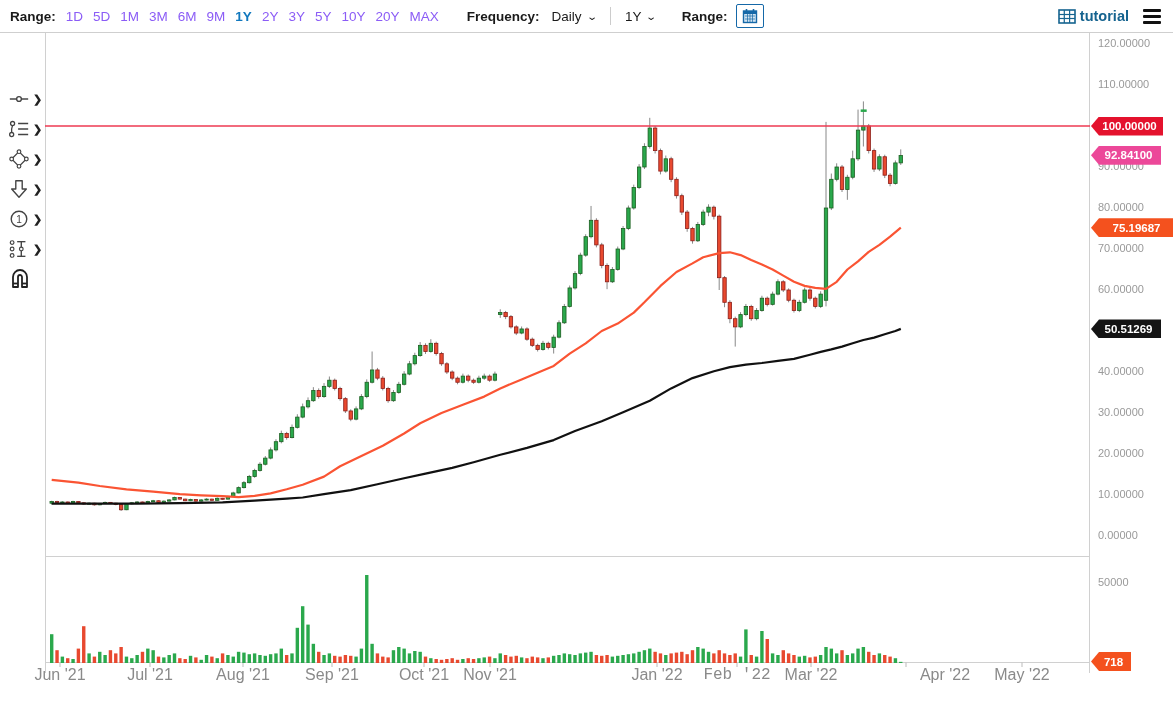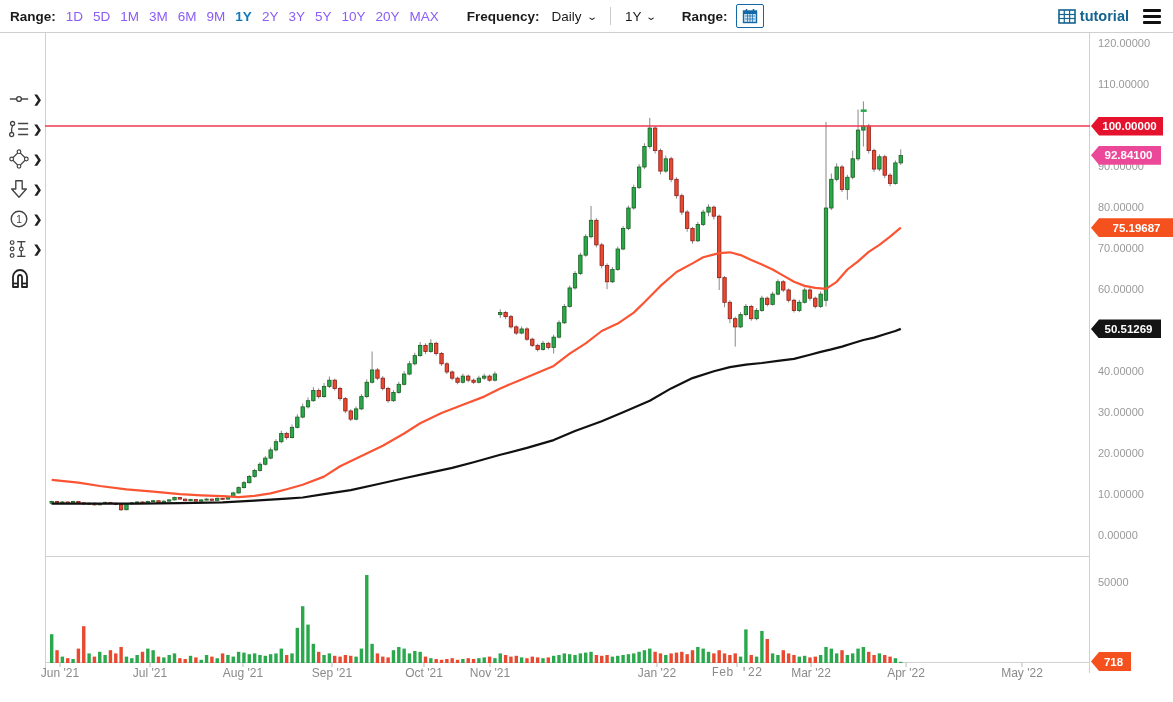--- a/index.html
+++ b/index.html
@@ -37,21 +37,21 @@
 
   
   .y-axis { position:absolute; left:1090px; top:33px; width:83px; bottom:0; background:#fff; }
   .ytick { position:absolute; left:8px; font-size:11px; color:#999; white-space:nowrap; }
   .badge { position:absolute; left:1px; height:19px; color:#fff; font-size:11.5px; font-weight:bold;
     display:flex; align-items:center; justify-content:center; padding-left:9px; padding-right:4px;
     clip-path:polygon(8px 0, 100% 0, 100% 100%, 8px 100%, 0 50%); z-index:5; }
 
   
   .x-axis { position:absolute; left:45px; top:666px; width:1045px; height:20px; }
-  .xtick { position:absolute; transform:translateX(-50%); font-size:12px; color:#8a8a8a; white-space:nowrap; }
+  .xtick { position:absolute; transform:translateX(-50%); font-size:16px; color:#8a8a8a; white-space:nowrap; }
 </style>
 </head>
 <body>
 
 <div class="header">
   <span class="hdr-label">Range:</span>
   <span class="ranges" id="ranges">
       <span class="range-item">1D</span>
       <span class="range-item">5D</span>
       <span class="range-item">1M</span>
@@ -700,15 +700,15 @@
 <div class="x-axis" id="xaxis">
     <div class="xtick" style="left: 15px;">Jun '21</div>
     <div class="xtick" style="left: 105px;">Jul '21</div>
     <div class="xtick" style="left: 198px;">Aug '21</div>
     <div class="xtick" style="left: 287px;">Sep '21</div>
     <div class="xtick" style="left: 379px;">Oct '21</div>
     <div class="xtick" style="left: 445px;">Nov '21</div>
     <div class="xtick" style="left: 612px;">Jan '22</div>
     <div class="xtick" style="left: 692px; font-family: Liberation Mono, monospace;">Feb '22</div>
     <div class="xtick" style="left: 766px;">Mar '22</div>
-    <div class="xtick" style="left: 861px;">Apr '22</div>
+    <div class="xtick" style="left: 900px;">Apr '22</div>
     <div class="xtick" style="left: 977px;">May '22</div>
   </div>
 
 </body></html>

